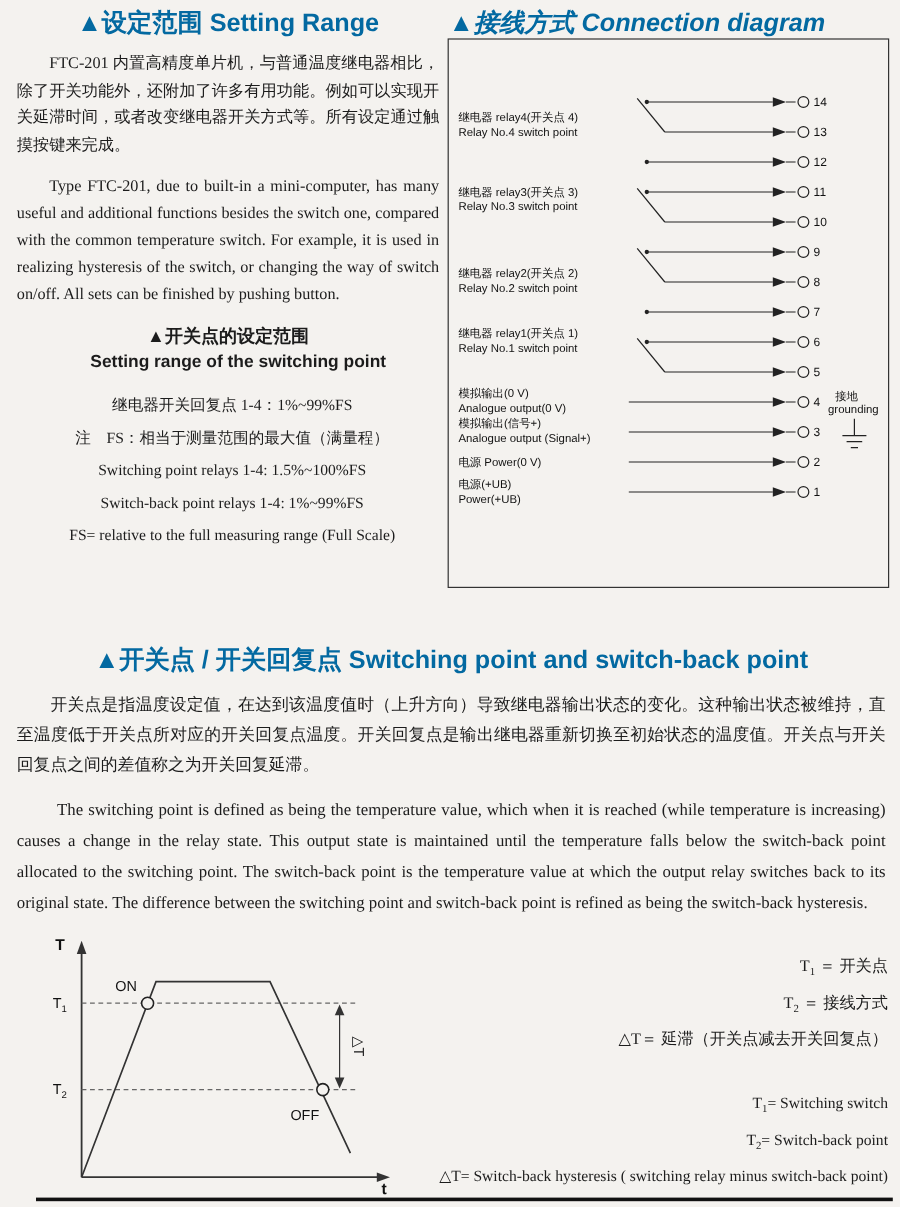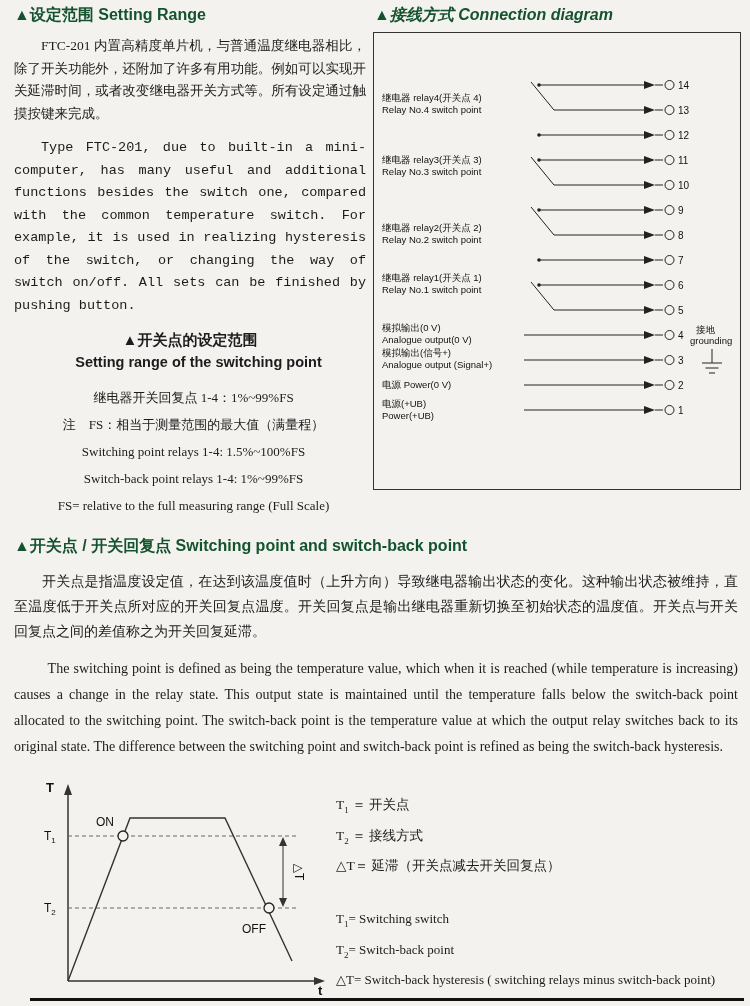--- a/index.html
+++ b/index.html
@@ -8,34 +8,35 @@
     width: 750px;
     height: 1006px;
     background: #f4f2ef;
     color: #1c1c1c;
     font-family: "Liberation Serif", "DejaVu Serif", serif;
     overflow: hidden;
   }
   .hd {
     font-family: "Liberation Sans", "DejaVu Sans", sans-serif;
     font-weight: bold;
-    font-size: 16px;
-    color: #14532d;
+    font-size: 21px;
+    color: #0369a1;
     margin: 0;
+    text-align: center;
   }
   
   .col-left { position: absolute; left: 14px; top: 5px; width: 352px; }
   .col-left .para {
     font-size: 13.5px;
     line-height: 22.5px;
     text-align: justify;
     text-indent: 2em;
     margin: 9px 0 12px 0;
   }
-  .col-left .para.en { margin-bottom: 4px; font-family: Liberation Mono, monospace; }
+  .col-left .para.en { margin-bottom: 4px; }
   .sub-hd-block { margin-top: 14px; text-align: center; }
   .sub-hd-block .hd2 {
     font-family: "Liberation Sans", "DejaVu Sans", sans-serif;
     font-weight: bold; font-size: 15px; margin: 0 0 4px 0;
   }
   .sub-hd-block .hd2.en { padding-left: 17px; font-size: 14.5px; }
   .spec-list { margin-top: 14px; padding-left: 7px; }
   .spec-line { font-size: 13px; line-height: 27px; white-space: nowrap; }
   
   .col-right-heading { position: absolute; left: 374px; top: 5px; font-style: italic; }
@@ -67,21 +68,21 @@
   
   .chart-wrap { position: absolute; left: 30px; top: 776px; }
   .axis { stroke: #333; stroke-width: 1.5; fill: none; }
   .arrowhead { fill: #333; stroke: none; }
   .dash { stroke: #666; stroke-width: 1; stroke-dasharray: 4 3; fill: none; }
   .curve { stroke: #333; stroke-width: 1.4; fill: none; }
   .pointcircle { fill: #f4f2ef; stroke: #222; stroke-width: 1.3; }
   .clabel { font-size: 12px; }
   .caxislabel { font-size: 13px; font-weight: bold; }
   
-  .legend { position: absolute; left: 336px; top: 792px; width: 392px; }
+  .legend { position: absolute; left: 348px; top: 792px; width: 392px; text-align: right; }
   .legend-line { font-size: 13.5px; line-height: 26px; }
   .legend-en { margin-top: 22px; }
   .legend-en .legend-line { font-size: 13px; line-height: 25px; }
   .legend sub { font-size: 9px; }
   .bottom-rule {
     position: absolute; left: 30px; top: 998px;
     width: 714px; height: 3px; background: #111;
   }
 </style>
 </head>
@@ -318,18 +319,18 @@
 
   <div class="legend">
     <div class="legend-cn">
       <div class="legend-line"><span>T</span><sub>1</sub><span>  ＝  开关点</span></div>
       <div class="legend-line"><span>T</span><sub>2</sub><span>  ＝  接线方式</span></div>
       <div class="legend-line"><span>△T</span><sub></sub><span>＝  延滞（开关点减去开关回复点）</span></div>
     </div>
     <div class="legend-en">
       <div class="legend-line"><span>T</span><sub>1</sub><span>= Switching switch</span></div>
       <div class="legend-line"><span>T</span><sub>2</sub><span>= Switch-back point</span></div>
-      <div class="legend-line"><span>△T</span><sub></sub><span>= Switch-back hysteresis ( switching relays minus switch-back point)</span></div>
+      <div class="legend-line"><span>△T</span><sub></sub><span>= Switch-back hysteresis ( switching relay minus switch-back point)</span></div>
     </div>
   </div>
 
   <div class="bottom-rule"></div>
 </div>
 
 </body></html>

